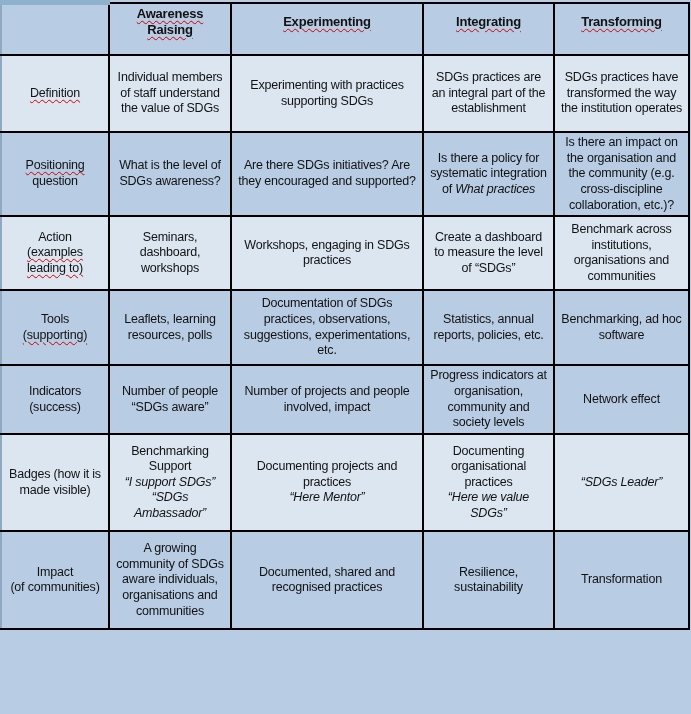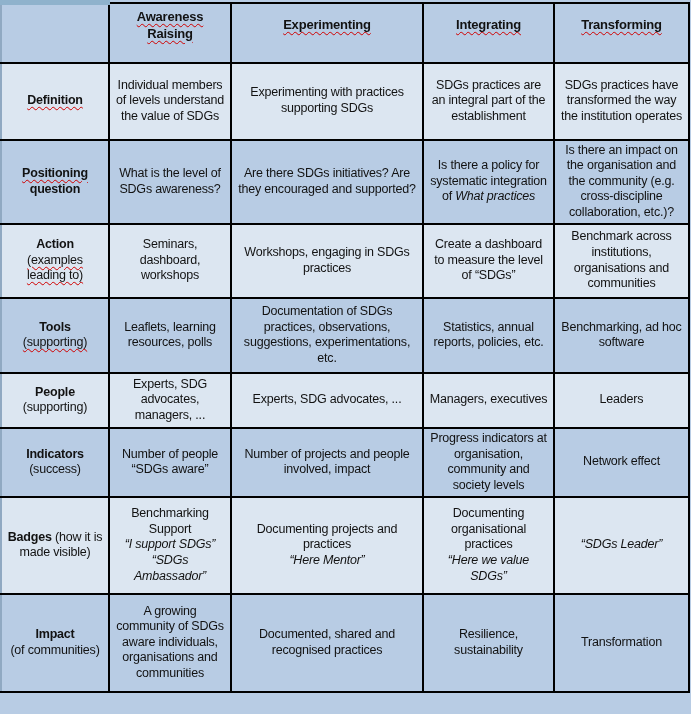--- a/index.html
+++ b/index.html
@@ -28,21 +28,21 @@
   td:first-child { border-left:2px solid #90a9c2; }
   tr.dark td  { background:#b8cce4; }
   tr.light td { background:#dce6f1; }
   tr.hdr td {
     font-weight:bold;
     font-size:13px;
     vertical-align:middle;
     padding-bottom:16px;
   }
   td.corner { border-top:5px solid #8fb2cc; }
-  .b  { font-weight:bold; }
+  .b  { font-weight:normal; }
   .i  { font-style:italic; }
   .blk { display:block; }
   .sq {
     text-decoration-line:underline;
     text-decoration-style:wavy;
     text-decoration-color:#d00000;
     text-decoration-thickness:1px;
     text-underline-offset:2px;
   }
 </style>
@@ -53,31 +53,31 @@
   <table class="matrix">
     <colgroup>
       <col style="width:108px">
       <col style="width:122px">
       <col style="width:192px">
       <col style="width:131px">
       <col style="width:135px">
     </colgroup>
     <tbody>
 
-      <tr class="hdr dark" style="height:60px">
+      <tr class="hdr dark" style="height:52px">
         <td class="corner"></td>
         <td><span class="sq">Awareness Raising</span></td>
         <td><span class="sq">Experimenting</span></td>
         <td><span class="sq">Integrating</span></td>
         <td><span class="sq">Transforming</span></td>
       </tr>
 
       <tr class="light" style="height:77px">
         <td><span class="b sq">Definition</span></td>
-        <td><span>Individual members of levels understand the value of SDGs</span></td>
+        <td><span>Individual members of staff understand the value of SDGs</span></td>
         <td><span>Experimenting with practices supporting SDGs</span></td>
         <td><span>SDGs practices are an integral part of the establishment</span></td>
         <td><span>SDGs practices have transformed the way the institution operates</span></td>
       </tr>
 
       <tr class="dark" style="height:84px">
         <td>
           <span class="b sq blk">Positioning</span>
           <span class="b blk">question</span>
         </td>
@@ -102,30 +102,20 @@
         <td>
           <span class="b blk">Tools</span>
           <span class="sq blk">(supporting)</span>
         </td>
         <td><span>Leaflets, learning resources, polls</span></td>
         <td><span>Documentation of SDGs practices, observations, suggestions, experimentations,  etc.</span></td>
         <td><span>Statistics, annual reports, policies, etc.</span></td>
         <td><span>Benchmarking, ad hoc software</span></td>
       </tr>
 
-      <tr class="light" style="height:55px">
-        <td>
-          <span class="b blk">People</span>
-          <span class="blk">(supporting)</span>
-        </td>
-        <td><span>Experts, SDG advocates, managers, ...</span></td>
-        <td><span>Experts, SDG advocates, ...</span></td>
-        <td><span>Managers, executives</span></td>
-        <td><span>Leaders</span></td>
-      </tr>
 
       <tr class="dark" style="height:69px">
         <td>
           <span class="b blk">Indicators</span>
           <span class="blk">(success)</span>
         </td>
         <td><span>Number of people “SDGs aware”</span></td>
         <td><span>Number of projects and people involved, impact</span></td>
         <td><span>Progress indicators at organisation, community and society levels</span></td>
         <td><span>Network effect</span></td>

